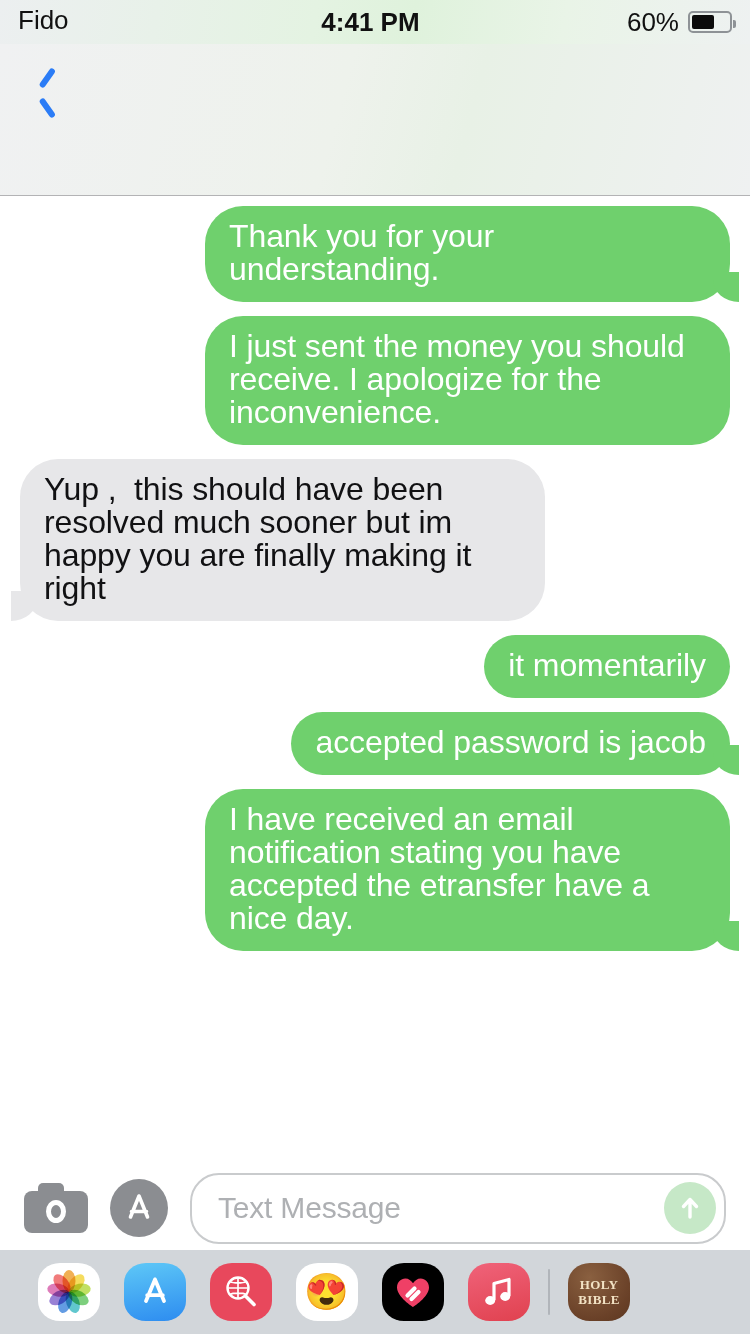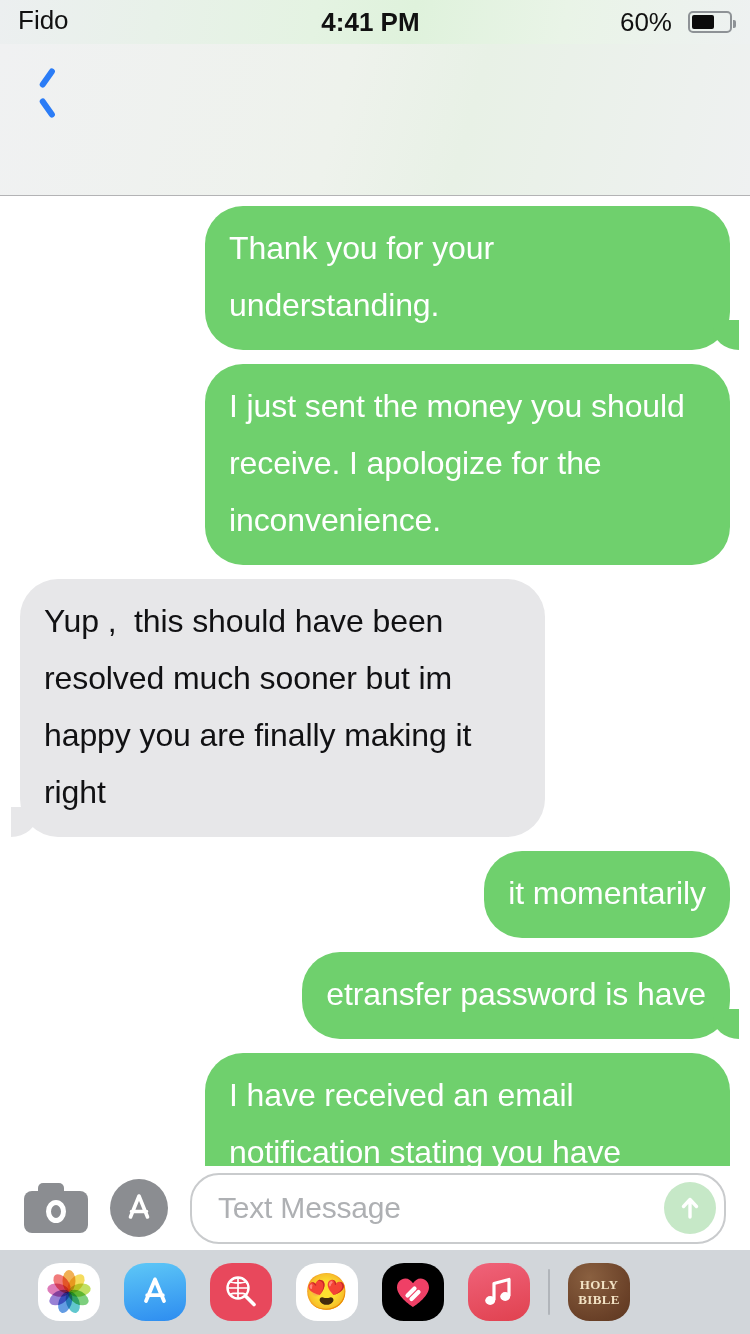--- a/index.html
+++ b/index.html
@@ -32,21 +32,21 @@
   .signal i:nth-child(1) { height: 7px;  background: #1d1d1f; }
   .signal i:nth-child(2) { height: 11px; background: #1d1d1f; }
   .signal i:nth-child(3) { height: 14px; background: #b0b3b7; }
   .signal i:nth-child(4) { height: 17px; background: #b0b3b7; }
   .carrier { font-size: 26px; color: #111; letter-spacing: 0px; }
   .wifi { width: 26px; height: 20px; position: relative; }
   .clock {
     position: absolute; left: 0; right: 9px; text-align: center;
     font-size: 26px; font-weight: 600; color: #111; letter-spacing: 0px;
   }
-  .sb-right { margin-left: auto; display: flex; align-items: center; gap: 16px; }
+  .sb-right { margin-left: auto; display: flex; align-items: center; gap: 9px; }
   .batt-pct { font-size: 26px; color: #111; }
   .batt {
     width: 44px; height: 22px; border: 2px solid #8e9296;
     border-radius: 5px; position: relative; padding: 2px;
   }
   .batt-fill { height: 100%; background: #0b0b0b; border-radius: 2px; }
   .batt-nub {
     position: absolute; right: -6px; top: 7px; width: 3px; height: 8px;
     background: #8e9296; border-radius: 0 2px 2px 0;
   }
@@ -116,21 +116,21 @@
   .row { display: flex; width: 100%; padding: 0 20px; margin-bottom: 14px; }
   .row.out { justify-content: flex-end; }
   .row.in  { justify-content: flex-start; }
 
   .bubble {
     position: relative;
     max-width: 525px;
     padding: 14px 24px 16px 24px;
     border-radius: 38px;
     font-size: 32px;
-    line-height: 57px;
+    line-height: 33px;
     letter-spacing: -0.1px;
     word-wrap: break-word;
     white-space: pre-wrap;
   }
   .bubble.out { background: #6fd06d; color: #ffffff; }
   .bubble.in  { background: #e7e7e9; color: #111113; }
 
   
   .bubble.tail.out::after {
     content: ""; position: absolute; right: -9px; bottom: 0;
@@ -303,21 +303,21 @@
       <div class="row out">
         <div class="bubble out">I just sent the money you should receive. I apologize for the inconvenience.</div>
       </div>
       <div class="row in">
         <div class="bubble in tail">Yup ,  this should have been resolved much sooner but im happy you are finally making it right</div>
       </div>
       <div class="row out">
         <div class="bubble out">it momentarily</div>
       </div>
       <div class="row out">
-        <div class="bubble out tail">etransfer password is have</div>
+        <div class="bubble out tail">accepted password is jacob</div>
       </div>
       <div class="row out">
         <div class="bubble out tail">I have received an email notification stating you have accepted the etransfer have a nice day.</div>
       </div>
     </div>
 
   <div class="input-bar">
     <div class="camera-btn">
       <div class="cam-hump"></div>
       <div class="cam-body"></div>

